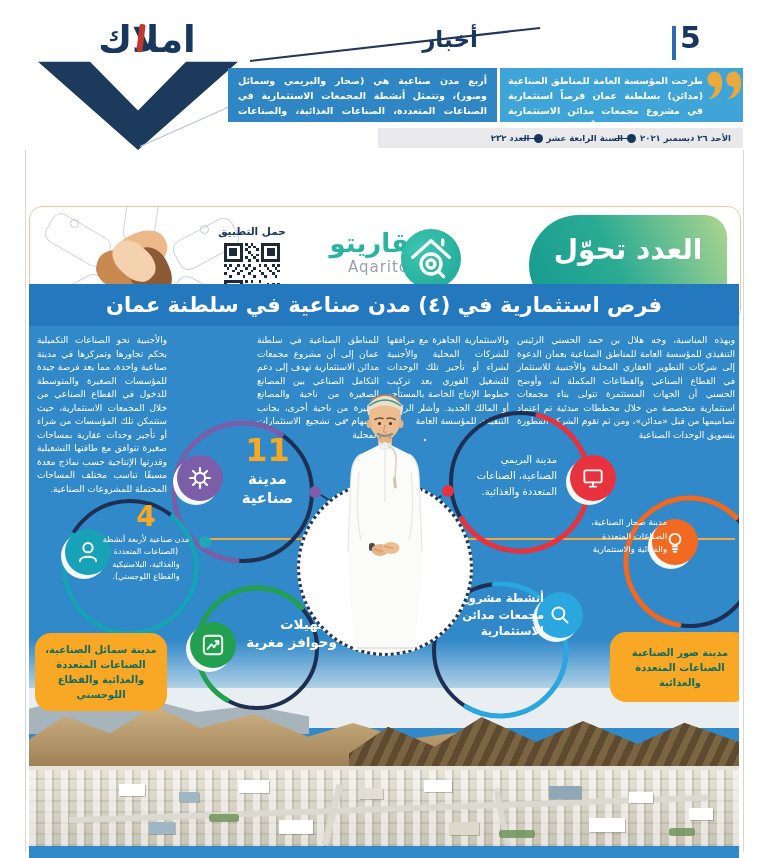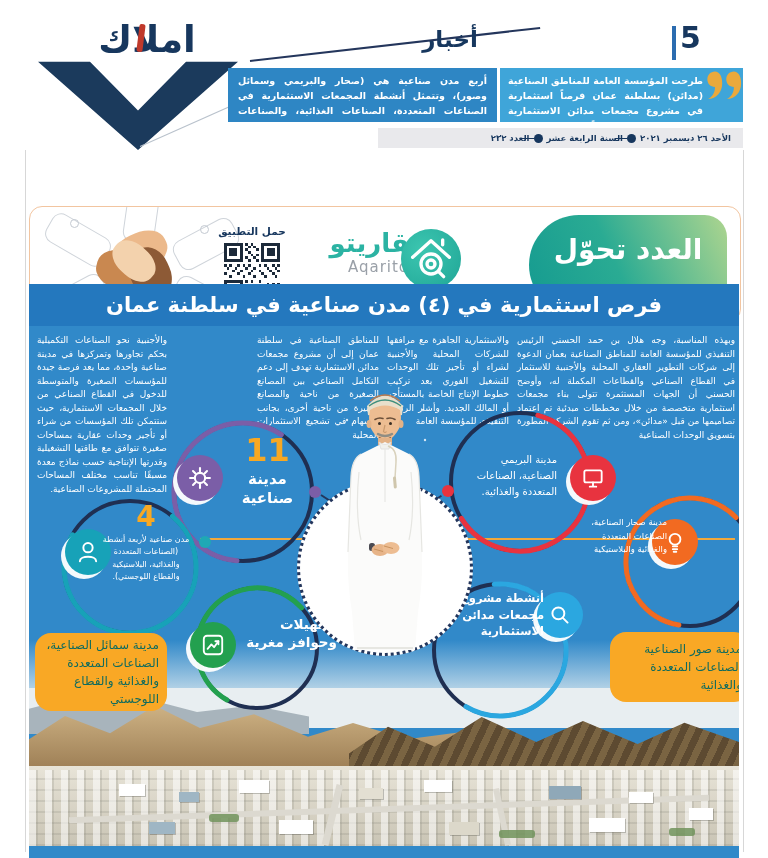--- a/index.html
+++ b/index.html
@@ -24,21 +24,21 @@
   #greenblob{border-radius:90px 40px 40px 90px;background:linear-gradient(245deg,#aed58f 0%,#2aab93 55%,#149a90 100%);color:#fff;text-align:center;}
   
   #panel{position:absolute;left:29px;top:284px;width:710px;height:730px;background:#3189c9;overflow:hidden;}
   #title-bar{position:absolute;left:0;top:0;width:710px;height:42px;background:#2478be;color:#fff;font-weight:bold;font-size:21px;line-height:42px;text-align:center;}
   .coltext{position:absolute;color:#fff;font-size:9px;line-height:1.5;text-align:justify;direction:rtl;z-index:2;}
   .ring{position:absolute;z-index:3;}
   .ring svg{position:absolute;inset:0;}
   .badge{position:absolute;border-radius:50%;display:flex;align-items:center;justify-content:center;box-shadow:-4px 4px 0 rgba(255,255,255,.95);z-index:5;}
   .dot{position:absolute;width:12px;height:12px;border-radius:50%;z-index:6;}
   .conn{position:absolute;height:2px;background:#24365c;z-index:4;transform-origin:left center;}
-  .bubble{position:absolute;background:#f9a825;border-radius:16px;color:#0f6b5e;font-weight:normal;font-size:12px;line-height:1.5;text-align:right;display:flex;align-items:center;justify-content:center;padding:6px 8px;z-index:9;direction:rtl;}
+  .bubble{position:absolute;background:#f9a825;border-radius:16px;color:#0f6b5e;font-weight:bold;font-size:10px;line-height:1.5;text-align:center;display:flex;align-items:center;justify-content:center;padding:6px 8px;z-index:9;direction:rtl;}
   .ringlabel{position:absolute;color:#fff;z-index:5;direction:rtl;}
   .bld{position:absolute;background:#fff;box-shadow:1px 1px 0 rgba(90,90,80,.35);}
   .green-patch{position:absolute;background:#71935c;border-radius:3px;opacity:.85;}
   .road{position:absolute;background:#dcd9d0;}
 </style>
 </head>
 <body>
 
 <div id="page">
 
@@ -256,21 +256,21 @@
         </svg>
     </div>
     <div class="badge" style="left:623px;top:235px;width:46px;height:46px;background:#f26a21;">
       <svg width="26" height="26" viewBox="0 0 24 24">
           <g stroke="#fff" stroke-width="1.7" fill="none" stroke-linecap="round">
             <circle cx="12" cy="9.5" r="5"></circle>
             <path d="M10,16 h4 M10,18.6 h4 M10.8,21 h2.4"></path>
           </g>
         </svg>
     </div>
-    <div class="ringlabel" style="left:556px;top:232px;width:82px;text-align:right;font-size:8.5px;line-height:1.6;">مدينة صحار الصناعية، الصناعات المتعددة والغذائية والبلاستيكية</div>
+    <div class="ringlabel" style="left:556px;top:232px;width:82px;text-align:right;font-size:8.5px;line-height:1.6;">مدينة صحار الصناعية، الصناعات المتعددة والغذائية والاستثمارية</div>
 
     <div class="ring" style="left:401px;top:296px;width:140px;height:140px;">
       <svg viewBox="0 0 140 140">
           <circle cx="70" cy="70" r="66" fill="none" stroke="#1f2f52" stroke-width="4"></circle>
           <circle cx="70" cy="70" r="66" fill="none" stroke="#2ba7e0" stroke-width="5" pathLength="100" stroke-dasharray="60 40" transform="rotate(-95 70 70)" stroke-linecap="round"></circle>
         </svg>
     </div>
     <div class="badge" style="left:508px;top:308px;width:46px;height:46px;background:#2ba7e0;">
       <svg width="26" height="26" viewBox="0 0 24 24">
           <g stroke="#fff" stroke-width="1.8" fill="none" stroke-linecap="round">

